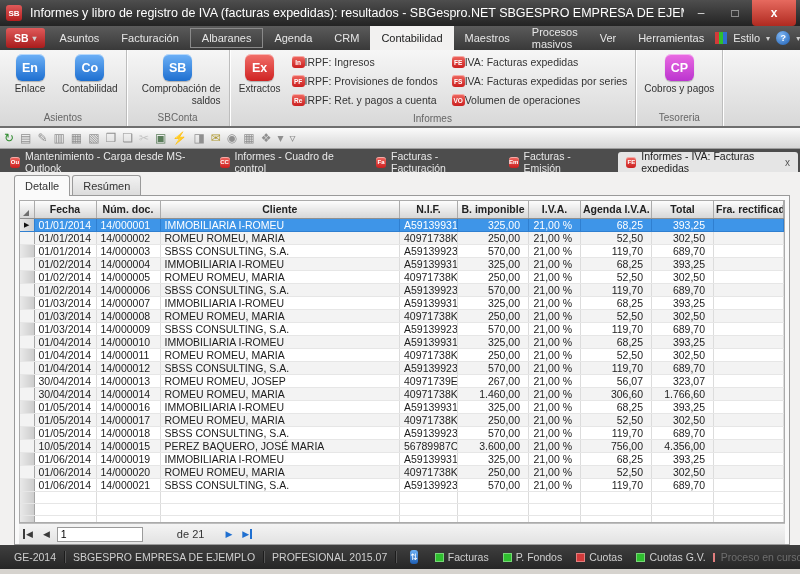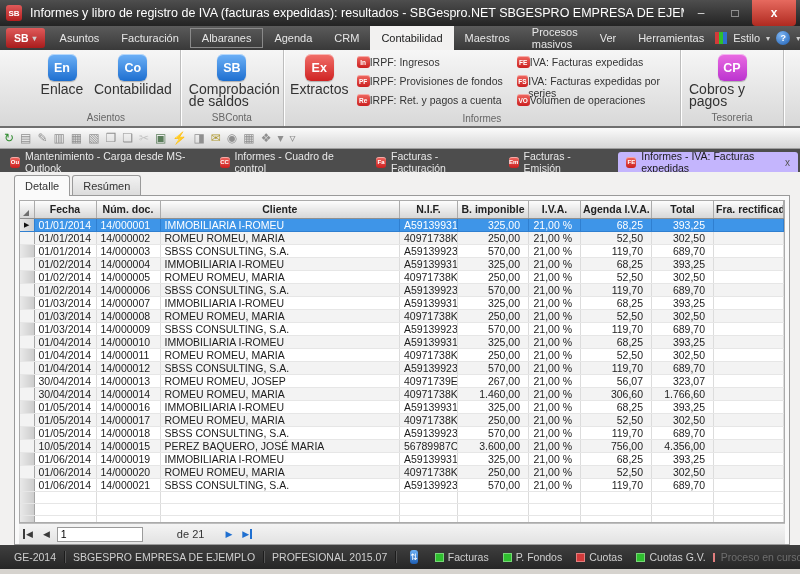--- a/index.html
+++ b/index.html
@@ -21,44 +21,44 @@
   .menu-item { padding:0 11px; display:flex; align-items:center; }
   .menu-item.outlined { border:1px solid #8a8a8a; margin:2px 0; }
   .menu-item.active { background:#f2f1f0; color:#1a1a1a; }
   .menubar-right { margin-left:auto; display:flex; align-items:center; gap:6px; padding-right:6px; }
   .style-swatch { width:12px; height:12px; display:flex; }
   .style-swatch i { flex:1; }
   .help-icon { width:14px; height:14px; border-radius:50%; background:radial-gradient(circle at 35% 30%, #7fb6f2, #1d5fb4); color:#fff; font-size:9px; font-weight:bold; display:flex; align-items:center; justify-content:center; }
   .caret { font-size:8px; color:#cfcfcf; }
 
   
-  .ribbon { height:78px; background:linear-gradient(#f6f6f6,#d8d8d8); display:flex; flex:0 0 auto; border-bottom:2px solid #6f6f6f;padding-left:32px; }
+  .ribbon { height:78px; background:linear-gradient(#f6f6f6,#d8d8d8); display:flex; flex:0 0 auto; border-bottom:2px solid #6f6f6f; }
   .rgroup { display:flex; flex-direction:column; border-right:1px solid #bdbdbd; box-shadow:1px 0 0 #fff; }
   .rbody { flex:1; display:flex; align-items:flex-start; padding:4px 8px 0 8px; gap:10px; }
   .rlabel { height:15px; font-size:10px; color:#666; text-align:center; line-height:14px; }
   .bigbtn { display:flex; flex-direction:column; align-items:center; width:max-content; min-width:44px; }
   .bigicon { width:29px; height:27px; border-radius:6px; color:#fff; font-weight:bold; font-size:12.5px; display:flex; align-items:center; justify-content:center; box-shadow:inset 0 1px 0 rgba(255,255,255,.5), 0 1px 1px rgba(0,0,0,.25); }
   .bigicon.blue { background:linear-gradient(#6db1f7,#1e6fd0); }
   .bigicon.red { background:linear-gradient(#f2706a,#cf2323); }
   .bigicon.magenta { background:linear-gradient(#ea6ce2,#bb34cf); }
-  .biglabel { font-size:14px; color:#333; text-align:left; margin-top:2px; line-height:12px; max-width:86px; }
+  .biglabel { font-size:10px; color:#333; text-align:right; margin-top:2px; line-height:12px; max-width:86px; }
   .ritems { display:grid; grid-template-rows:repeat(3,18px); grid-auto-flow:column; column-gap:14px; row-gap:1px; padding-top:2px; }
   .ritem { display:flex; align-items:flex-start; gap:0; font-size:10.5px; color:#333; }
   .ricon { width:13px; height:12px; border-radius:3px; background:linear-gradient(#f06a62,#cb1f1f); color:#fff; font-size:6.5px; font-weight:bold; display:flex; align-items:center; justify-content:center; box-shadow:inset 0 1px 0 rgba(255,255,255,.45); }
   .rgroup.fill { flex:1; border-right:none; box-shadow:none; }
 
   
   .toolbar { height:21px; background:linear-gradient(#fbfbfb,#d6d6d6); border-bottom:1px solid #9e9e9e; display:flex; align-items:center; padding:0 4px; gap:6px; flex:0 0 auto; }
   .tool-icon { font-size:12px; line-height:1; }
 
   
   .mdibar { height:23px; background:#4d4d4d; display:flex; align-items:flex-end; padding:0 2px; gap:14px; flex:0 0 auto; }
   .mditab { height:20px; display:flex; align-items:center; gap:5px; padding:0 8px; font-size:10.5px; color:#e8e8e8; border-top-left-radius:3px; border-top-right-radius:3px; }
   .mditab .ricon { width:12px; height:11px; font-size:6px; }
-  .mditab.active { background:#c4b5fd; color:#1c1c1c; }
+  .mditab.active { background:#e5e5e5; color:#1c1c1c; }
   .mditab .close-x { font-size:10px; color:#555; margin-left:4px; }
 
   
   .content { flex:1; background:#f2f1f0; padding:3px 10px 0 14px; display:flex; flex-direction:column; overflow:hidden; }
   .doctabs { display:flex; gap:2px; height:20px; flex:0 0 auto; }
   .doctab { padding:0 10px; font-size:11px; display:flex; align-items:center; border:1px solid #9a9a9a; border-bottom:none; background:linear-gradient(#f2f2f2,#dcdcdc); color:#333; border-top-left-radius:3px; border-top-right-radius:3px; }
   .doctab.active { background:#fafafa; position:relative; z-index:2; height:21px; }
   .panel { flex:1; border:1px solid #9a9a9a; background:#fafafa; display:flex; flex-direction:column; overflow:hidden; position:relative; z-index:1; padding:4px 4px 0 4px; }
 
   

